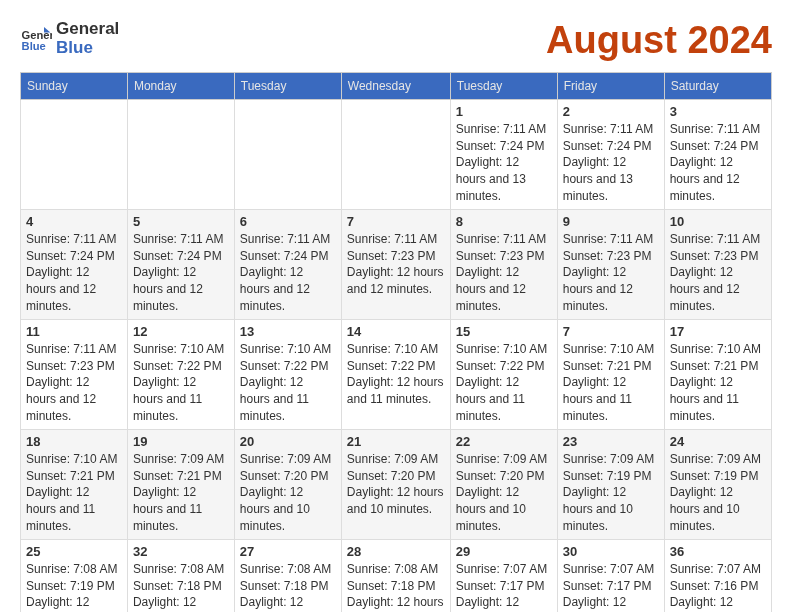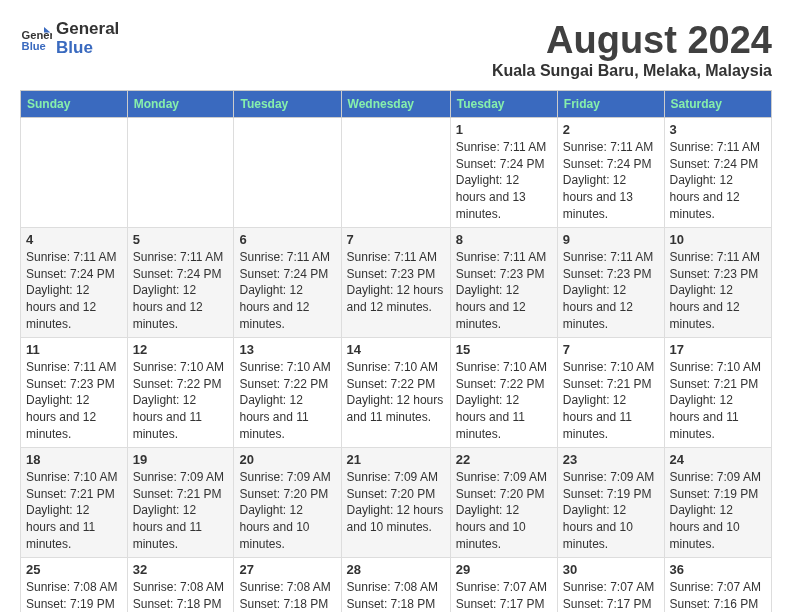--- a/index.html
+++ b/index.html
@@ -24,40 +24,41 @@
     .logo-icon {
       width: 32px;
       height: 32px;
     }
     .title-block {
       text-align: right;
     }
     .main-title {
       font-size: 38px;
       font-weight: bold;
-      color: #404040;
+      color: #c2410c;
       line-height: 1.1;
+      text-align: center;
     }
     .subtitle {
       font-size: 16px;
       color: #333;
       font-weight: bold;
     }
     .calendar {
       width: 100%;
       border-collapse: collapse;
       font-size: 11px;
     }
     .calendar thead tr th {
       background: #3a6abf;
-      color: #86efac;
+      color: #e5e5e5;
       text-align: left;
       padding: 6px 6px;
       font-size: 12px;
-      font-weight: bold;
+      font-weight: normal;
       border: 1px solid #ccc;
     }
     .calendar tbody tr td {
       vertical-align: top;
       padding: 4px 5px;
       border: 1px solid #ddd;
       width: 113px;
       min-height: 80px;
       font-size: 10.5px;
       color: #333;
@@ -94,21 +95,20 @@
       <text x="2" y="34" font-size="14" font-weight="bold" fill="#3a6abf">Blue</text>
       <polygon points="30,5 38,12 30,12" fill="#3a6abf"></polygon>
     </svg>
     <div style="display:flex;flex-direction:column;">
       <div style="font-size:17px;font-weight:bold;color:#333;line-height:1.1;">General</div>
       <div style="font-size:17px;font-weight:bold;color:#3a6abf;line-height:1.1;">Blue</div>
     </div>
   </div>
   <div class="title-block">
     <div class="main-title">August 2024</div>
-    <div class="subtitle">Kuala Sungai Baru, Melaka, Malaysia</div>
   </div>
 </div>
 
 <table class="calendar">
   <thead>
     <tr>
     <th>Sunday</th>
         <th>Monday</th>
         <th>Tuesday</th>
         <th>Wednesday</th>

